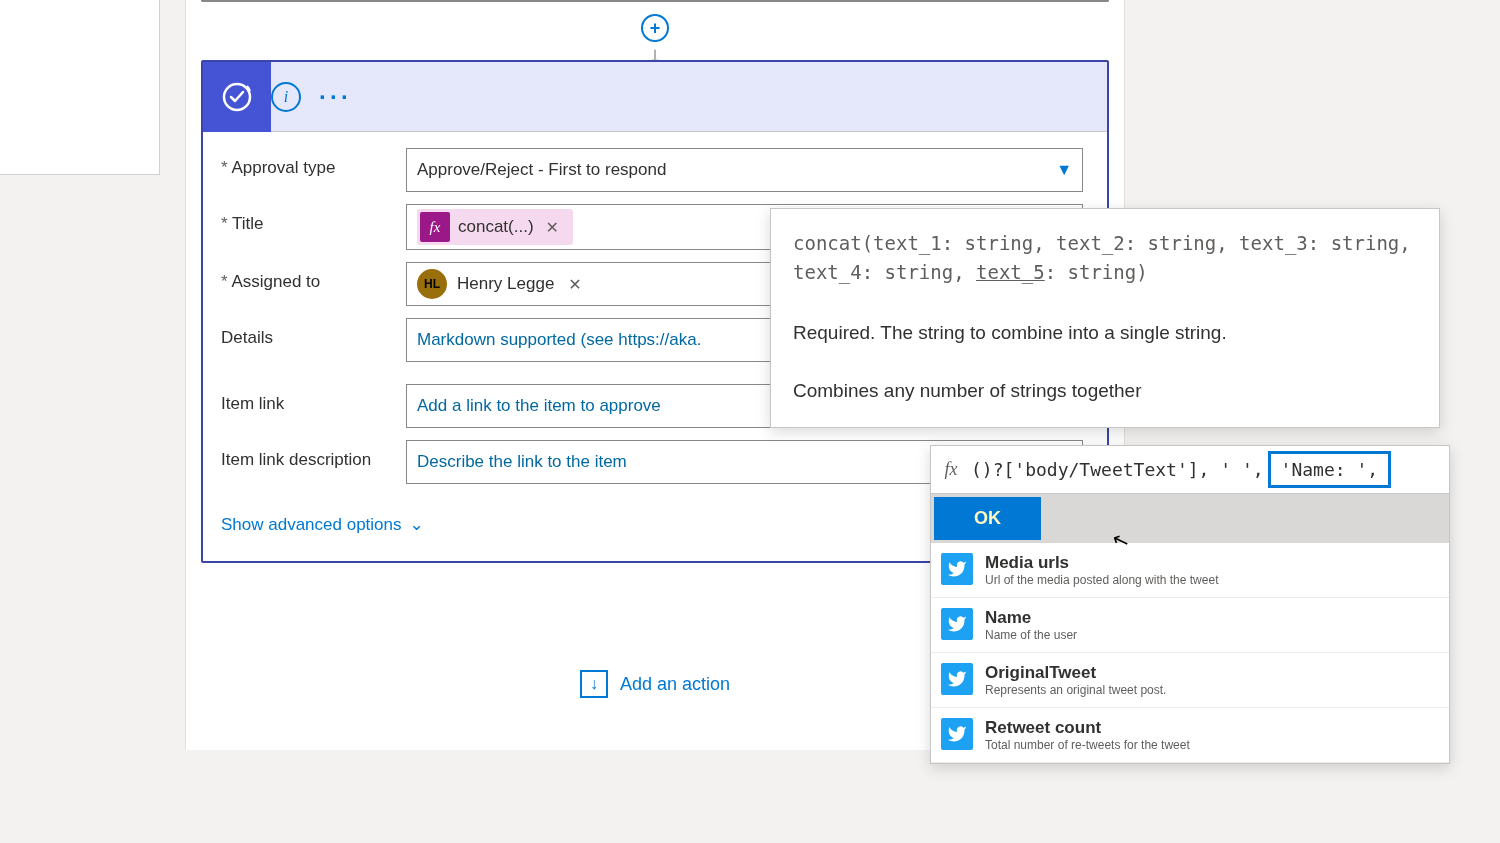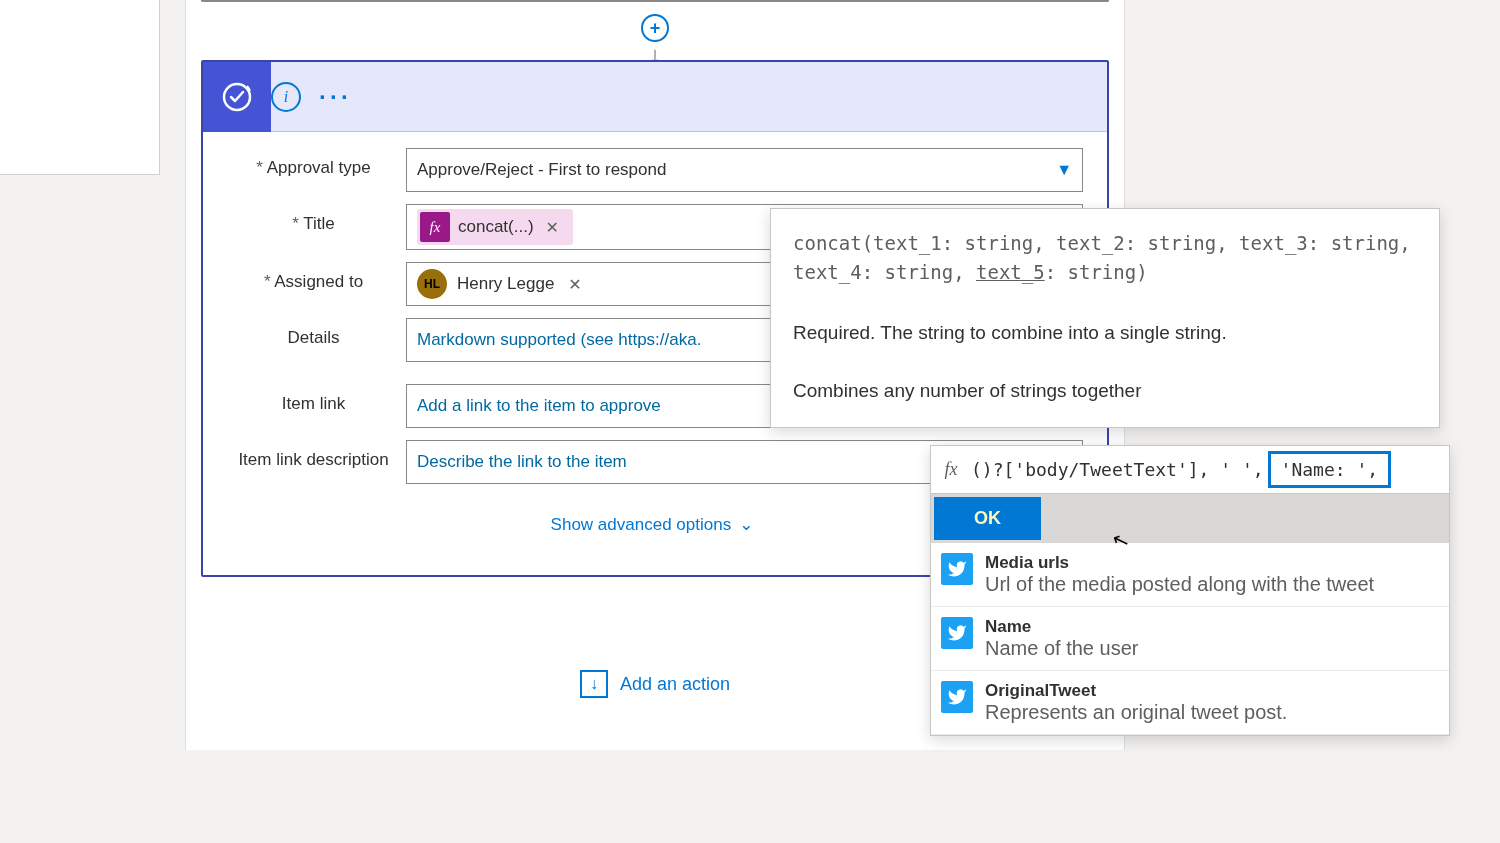--- a/index.html
+++ b/index.html
@@ -90,22 +90,21 @@
   cursor: pointer;
 }
 .ellipsis {
   color: #0078d4;
   font-size: 24px;
   letter-spacing: 3px;
   cursor: pointer;
   font-weight: bold;
 }
 .card-body {
-  padding: 16px 24px 40px 18px;
-  text-align: center;
+  padding: 16px 24px 26px 18px;
 }
 .form-row {
   display: flex; align-items: flex-start;
   margin-bottom: 12px;
 }
 .form-label {
   width: 185px;
   padding-top: 10px;
   font-size: 17px;
   color: #323130;
@@ -271,21 +270,21 @@
 }
 .tw-icon {
   width: 32px; height: 32px;
   background: #1da1f2;
   color: #fff;
   display: flex; align-items: center; justify-content: center;
   border-radius: 2px;
   flex-shrink: 0;
 }
 .dyn-title { font-size: 17px; font-weight: 600; color: #323130; }
-.dyn-sub { font-size: 20px; color: #605e5c; }
+.dyn-sub { font-size: 12px; color: #605e5c; }
 
 .side-box {
   position: absolute;
   left: 0;
   top: -5px;
   width: 160px;
   height: 180px;
   border-right: 1px solid #d2d0ce;
   border-bottom: 1px solid #d2d0ce;
   background: #fff;
@@ -450,16 +449,27 @@
       <div class="tw-icon">
         <svg width="20" height="20" viewBox="0 0 24 24" fill="#fff">
             <path d="M23 3a10.9 10.9 0 0 1-3.14 1.53A4.48 4.48 0 0 0 12 8.5v1A10.66 10.66 0 0 1 3 4s-4 9 5 13a11.64 11.64 0 0 1-7 2c9 5 20 0 20-11.5a4.5 4.5 0 0 0-.08-.83A7.72 7.72 0 0 0 23 3z"></path>
           </svg>
       </div>
       <div>
         <div class="dyn-title">OriginalTweet</div>
         <div class="dyn-sub">Represents an original tweet post.</div>
       </div>
     </div>
+    <div class="dyn-item">
+      <div class="tw-icon">
+        <svg width="20" height="20" viewBox="0 0 24 24" fill="#fff">
+            <path d="M23 3a10.9 10.9 0 0 1-3.14 1.53A4.48 4.48 0 0 0 12 8.5v1A10.66 10.66 0 0 1 3 4s-4 9 5 13a11.64 11.64 0 0 1-7 2c9 5 20 0 20-11.5a4.5 4.5 0 0 0-.08-.83A7.72 7.72 0 0 0 23 3z"></path>
+          </svg>
+      </div>
+      <div>
+        <div class="dyn-title">Retweet count</div>
+        <div class="dyn-sub">Total number of re-tweets for the tweet</div>
+      </div>
+    </div>
   </div>
 </div>
 
 <div class="cursor-arrow">↖</div>
 
 </body></html>

